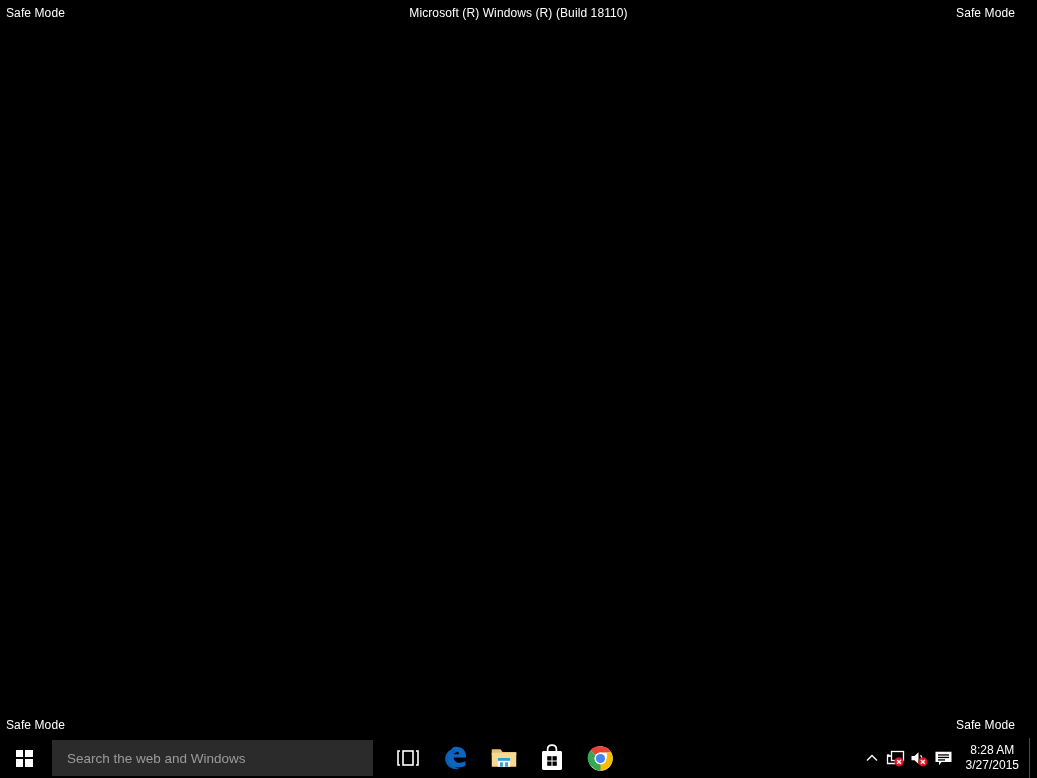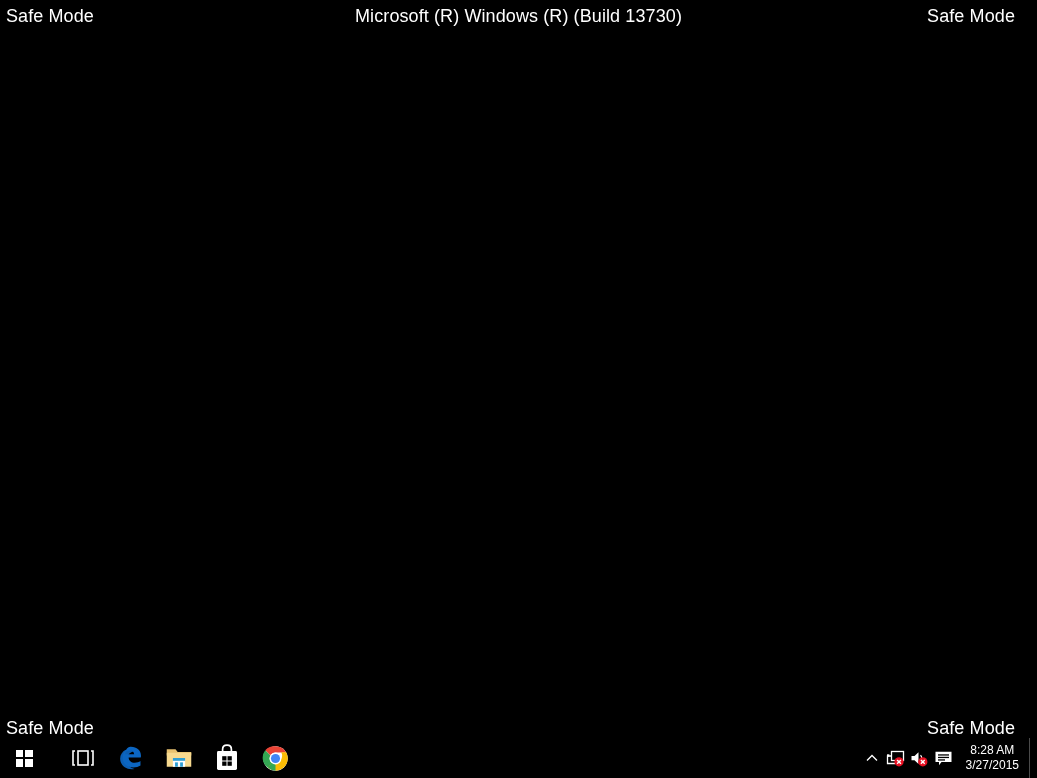--- a/index.html
+++ b/index.html
@@ -13,21 +13,21 @@
     position: relative;
     overflow: hidden;
     font-family: "Liberation Sans", sans-serif;
     color: #ffffff;
     -webkit-font-smoothing: antialiased;
   }
 
   
   .safemode {
     position: absolute;
-    font-size: 18px;
+    font-size: 12px;
     line-height: 1;
     color: #ffffff;
     letter-spacing: 0.1px;
     white-space: nowrap;
   }
   #sm-top-left    { left: 6px;  top: 7px; }
   #sm-top-center  { left: 0; right: 0; top: 7px; text-align: center; }
   #sm-top-right   { right: 22px; top: 7px; }
   #sm-bottom-left { left: 6px;  top: 719px; }
   #sm-bottom-right{ right: 22px; top: 719px; }
@@ -153,39 +153,42 @@
     cursor: default;
   }
 </style>
 </head>
 <body>
 
 <div id="desktop"></div>
 
 <div class="safemode" id="sm-top-left">Safe Mode</div>
 
-<div class="safemode" id="sm-top-center">Microsoft (R) Windows (R) (Build 13730)</div>
+<div class="safemode" id="sm-top-center">Microsoft (R) Windows (R) (Build 18110)</div>
 
 <div class="safemode" id="sm-top-right">Safe Mode</div>
 
 <div class="safemode" id="sm-bottom-left">Safe Mode</div>
 
 <div class="safemode" id="sm-bottom-right">Safe Mode</div>
 
 <div id="taskbar">
 
   <div id="start-button">
     <span class="win-logo">
       <i></i>
         <i></i>
         <i></i>
         <i></i>
     </span>
   </div>
 
+  <div id="search-box">
+    <span id="search-placeholder">Search the web and Windows</span>
+  </div>
 
   <div id="pinned-apps">
 
     <div class="tb-btn">
       <svg width="24" height="20" viewBox="0 0 24 20">
         <rect x="7" y="3" width="10" height="14" fill="none" stroke="#ffffff" stroke-width="1.6"></rect>
         <path d="M4 3 H2 V17 H4" fill="none" stroke="#ffffff" stroke-width="1.6"></path>
         <path d="M20 3 H22 V17 H20" fill="none" stroke="#ffffff" stroke-width="1.6"></path>
       </svg>
     </div>

